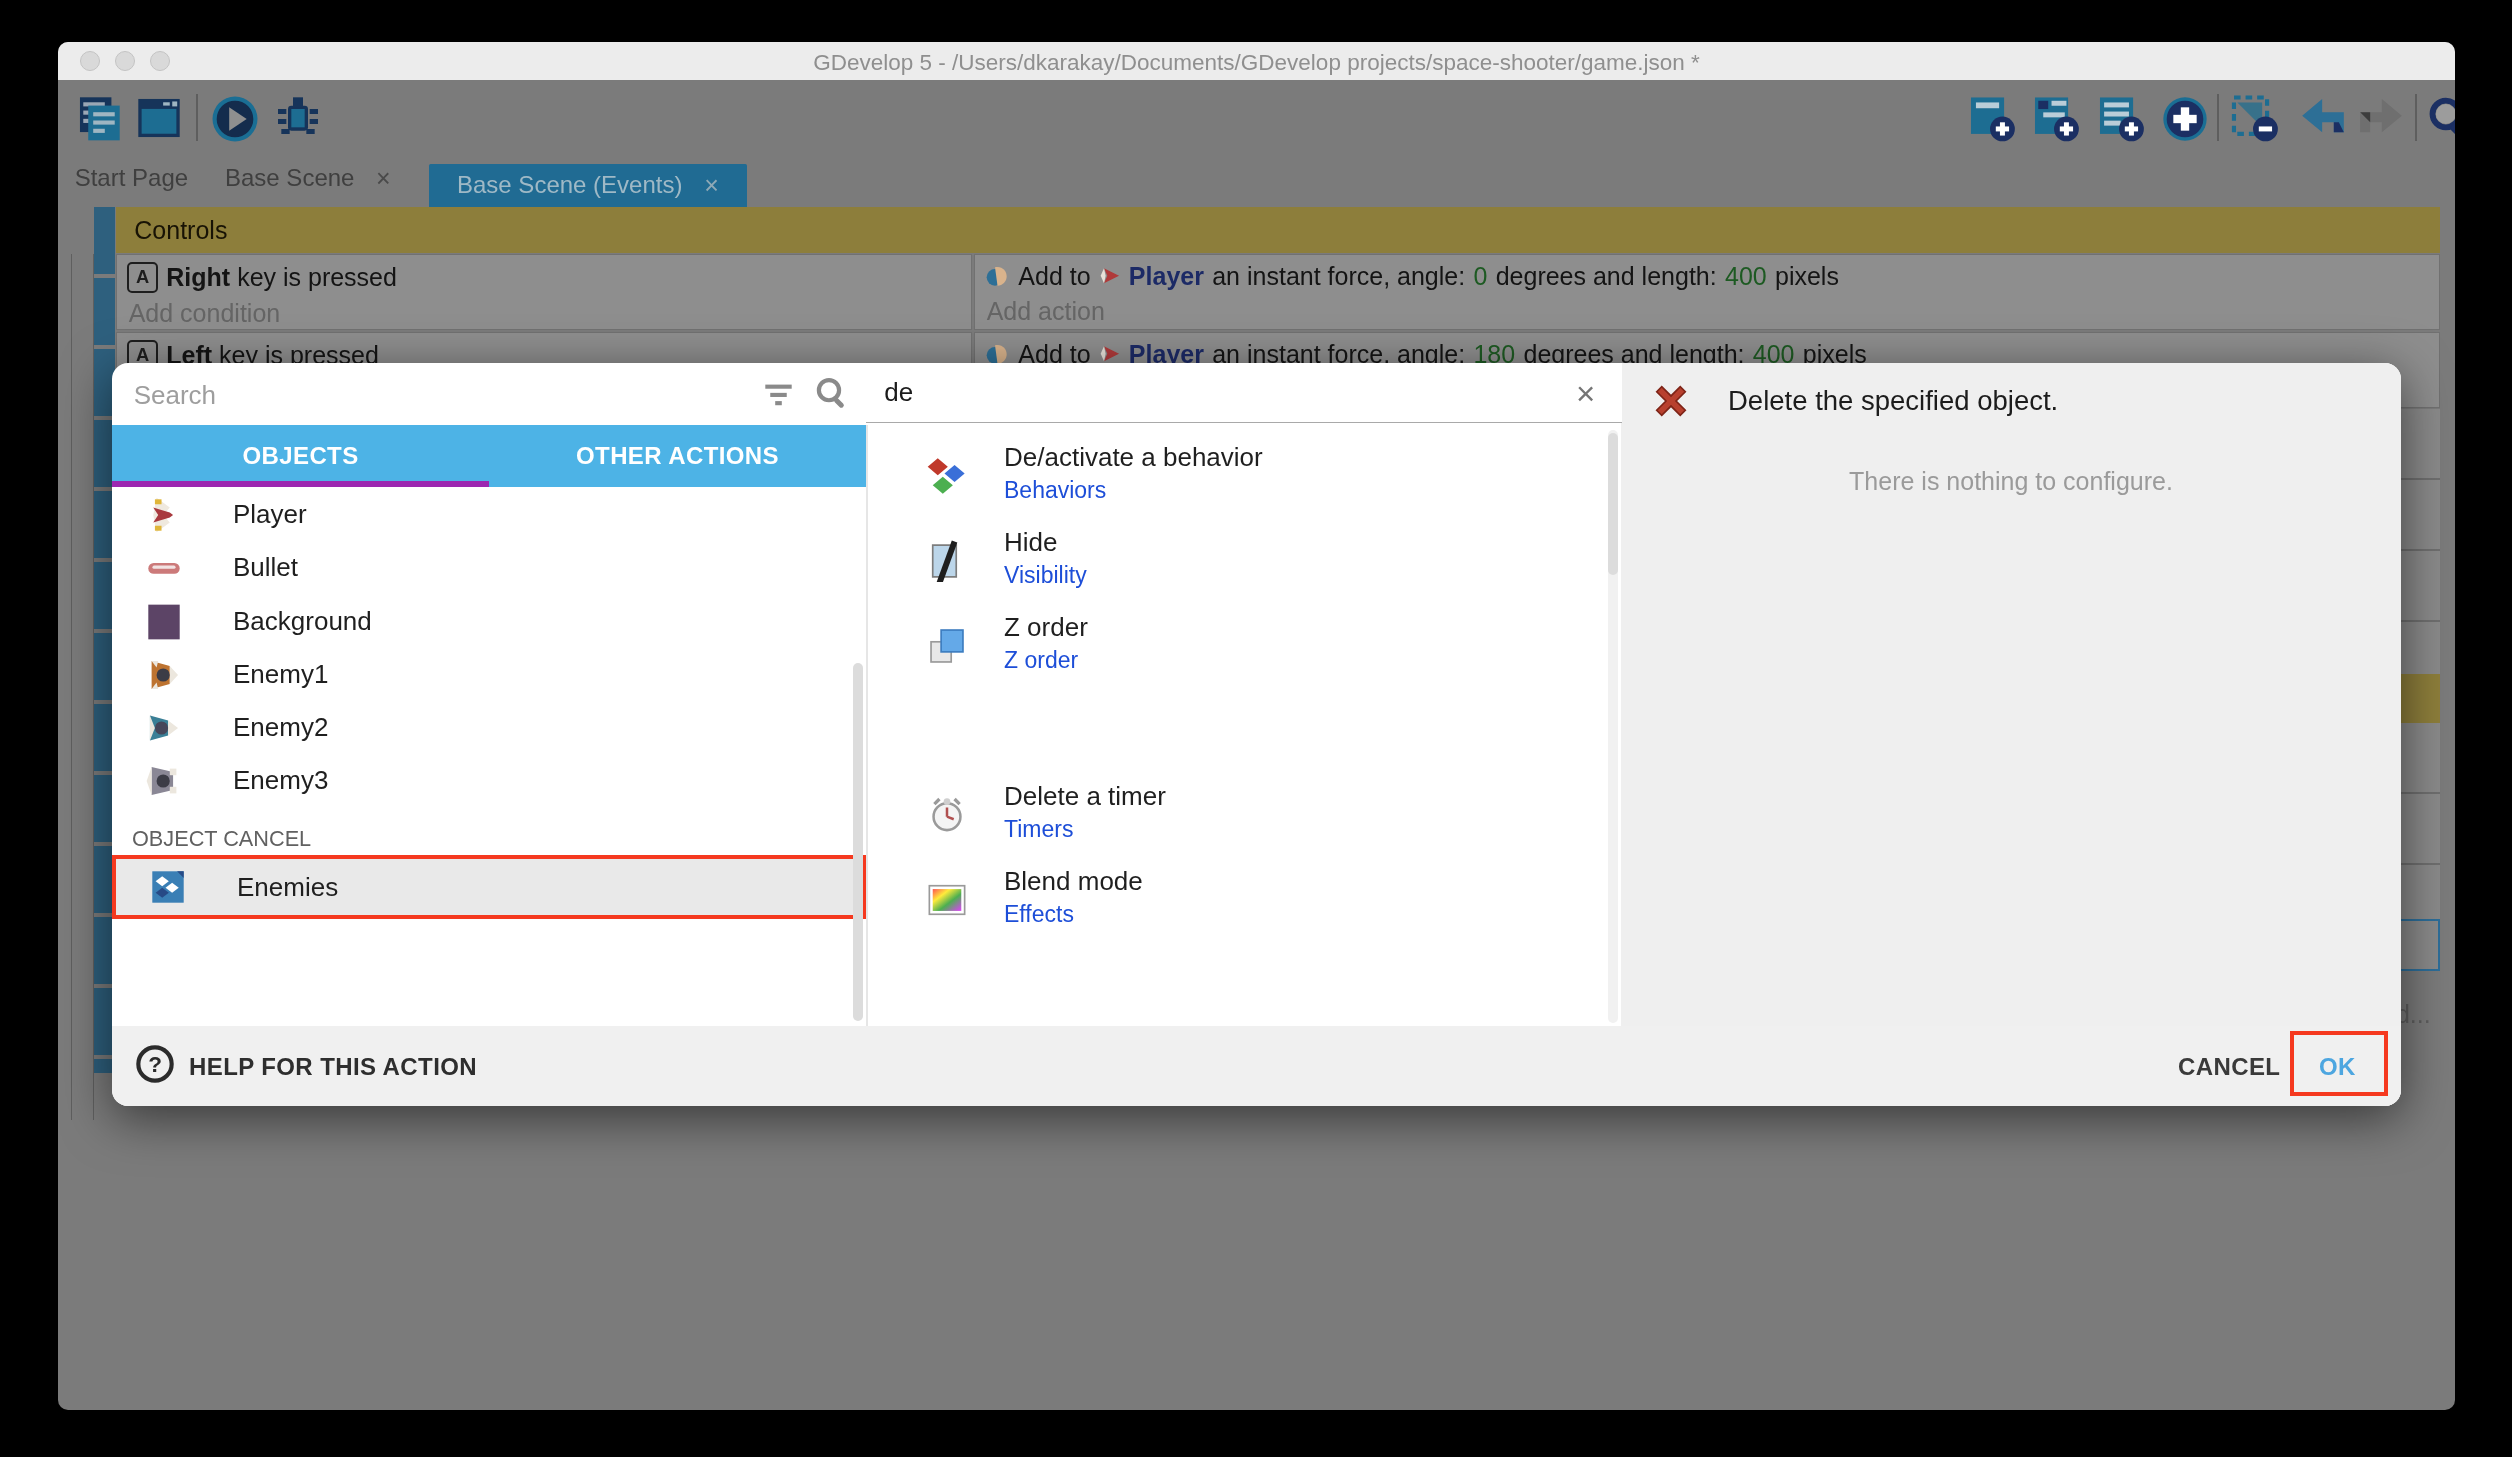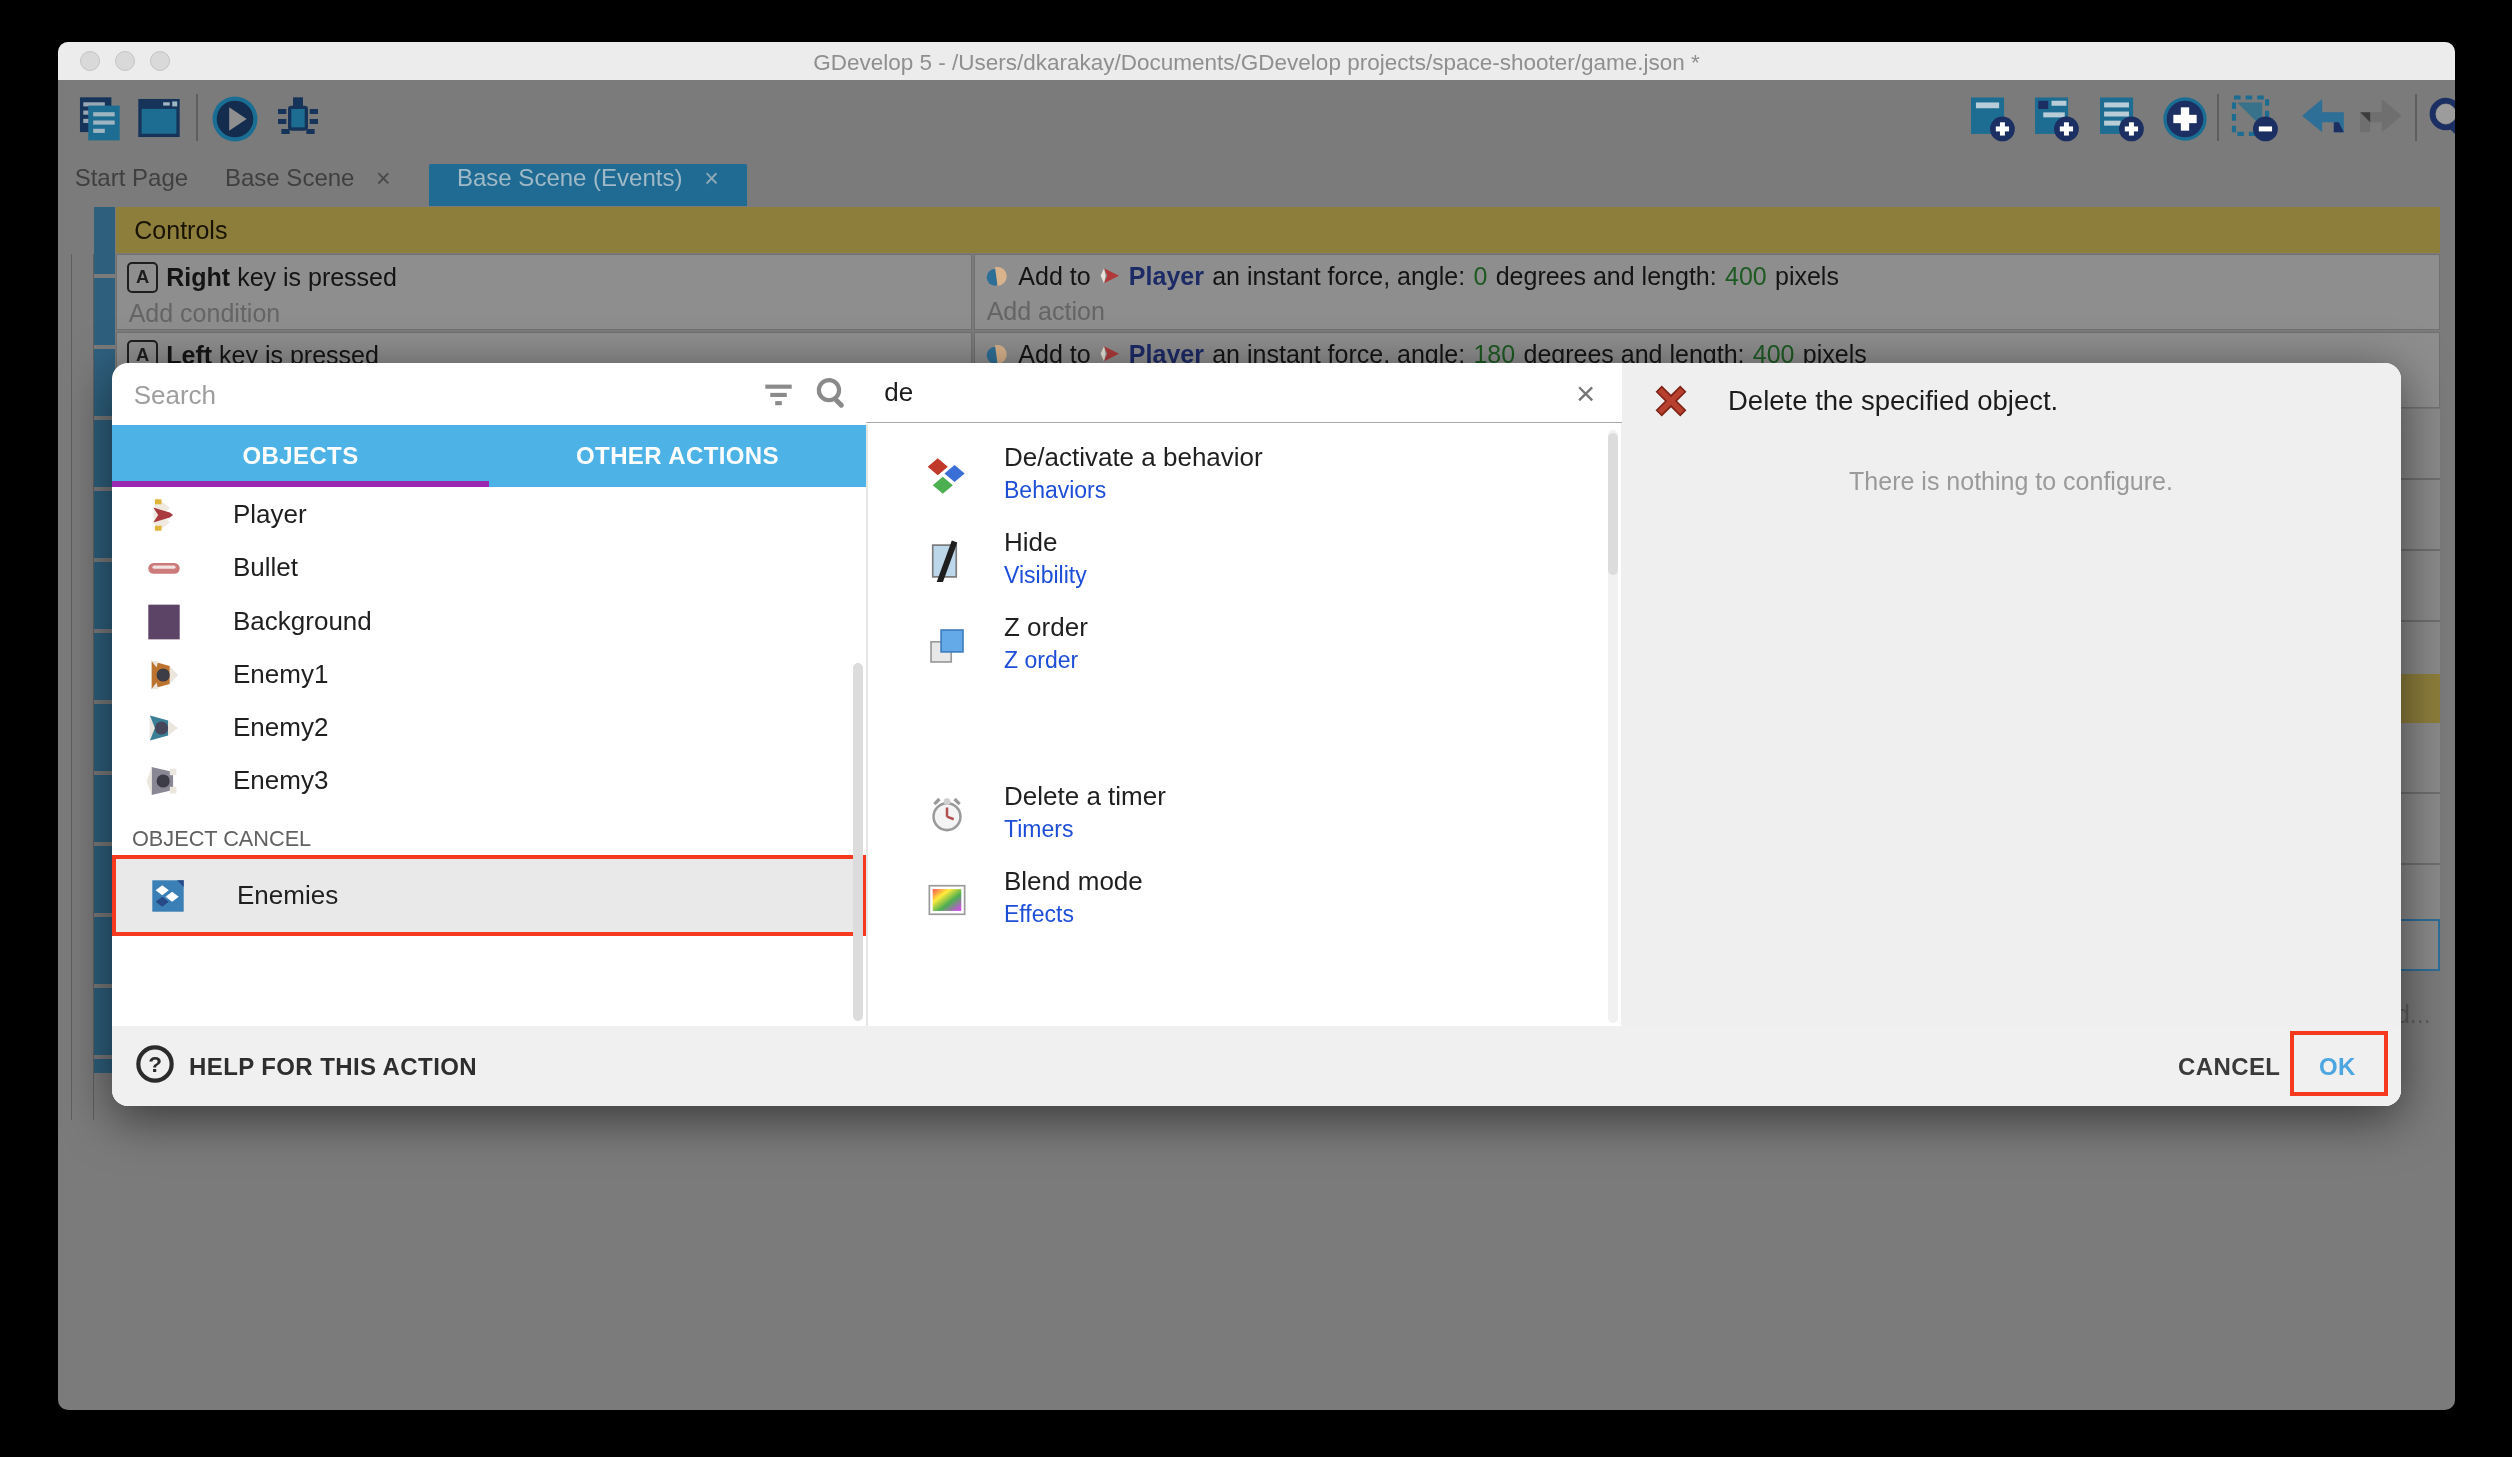--- a/index.html
+++ b/index.html
@@ -10,21 +10,21 @@
   
   #window{left:58px;top:42px;width:2397px;height:1368px;border-radius:10px;background:#7b7b7b;overflow:hidden;}
   #titlebar{left:0;top:0;width:2397px;height:38px;background:#ececec;}
   .tl{width:18.3px;height:18.3px;border-radius:50%;background:#d9d9d9;border:0.8px solid #c3c3c3;top:9.2px;}
   #wtitle{width:100%;top:7.5px;text-align:center;font-size:22.5px;color:#8f8f8f;}
 
   
   .tbicon{top:52px;}
   .tab{top:122px;height:42px;font-size:24px;color:#3f3f3f;display:flex;}
   .tabx{color:#4a4a4a;font-size:25px;margin-left:21.7px;}
-  #tab-sel{background:#206b93;color:#9fb9c6;padding:0 28px;border-radius:1.7px 1.7px 0 0;}
+  #tab-sel{background:#206b93;color:#9fb9c6;padding:7px 28px;border-radius:1.7px 1.7px 0 0;}
   #tab-sel .tabx{color:#8fa9b6;}
 
   .oliveband{background:#8d7e3b;}
   .cell{background:#8e8e8e;border:1.7px solid #717171;box-sizing:border-box;}
   .evt-line{font-size:25px;color:#141414;white-space:nowrap;display:flex;align-items:center;gap:8.3px;}
   .evt-ph{font-size:25px;color:#656565;}
   .keycap{display:inline-flex;align-items:center;justify-content:center;width:27px;height:27px;
           border:2.5px solid #1e1e1e;border-radius:5px;font-size:18.3px;font-weight:bold;color:#1e1e1e;}
   .objname{font-weight:bold;color:#1c2a66;}
   .num{color:#1d5a22;}
@@ -345,21 +345,21 @@
           <path d="M8 6 L2 23 L8 40 Z" fill="#ece7de"></path>
           <circle cx="22" cy="23" r="8" fill="#3c3c46"></circle>
           <rect x="30" y="8" width="8" height="8" fill="#ece7de"></rect>
           <rect x="30" y="30" width="8" height="8" fill="#ece7de"></rect>
         </svg>
       <span class="olbl">Enemy3</span>
     </div>
 
     <div class="abs" style="left:20px;top:463px;font-size:21.7px;color:#616161">OBJECT CANCEL</div>
 
-    <div class="abs lrow selbox" style="top:492px;height:81px">
+    <div class="abs lrow selbox" style="top:492px;height:64px">
       <svg class="oicn" viewBox="0 0 46 46">
           <rect x="4" y="4" width="38" height="38" fill="#3a7fb5"></rect>
           <path d="M34 4 L42 4 L42 12 Z" fill="#274a86"></path>
           <path d="M16 10 L24 16 L16 22 L8 16 Z" fill="#fff"></path>
           <path d="M16 24 L24 30 L16 36 L8 30 Z" fill="#274a86"></path>
           <path d="M28 18 L36 24 L28 30 L20 24 Z" fill="#fff"></path>
         </svg>
       <span class="olbl">Enemies</span>
     </div>
 

